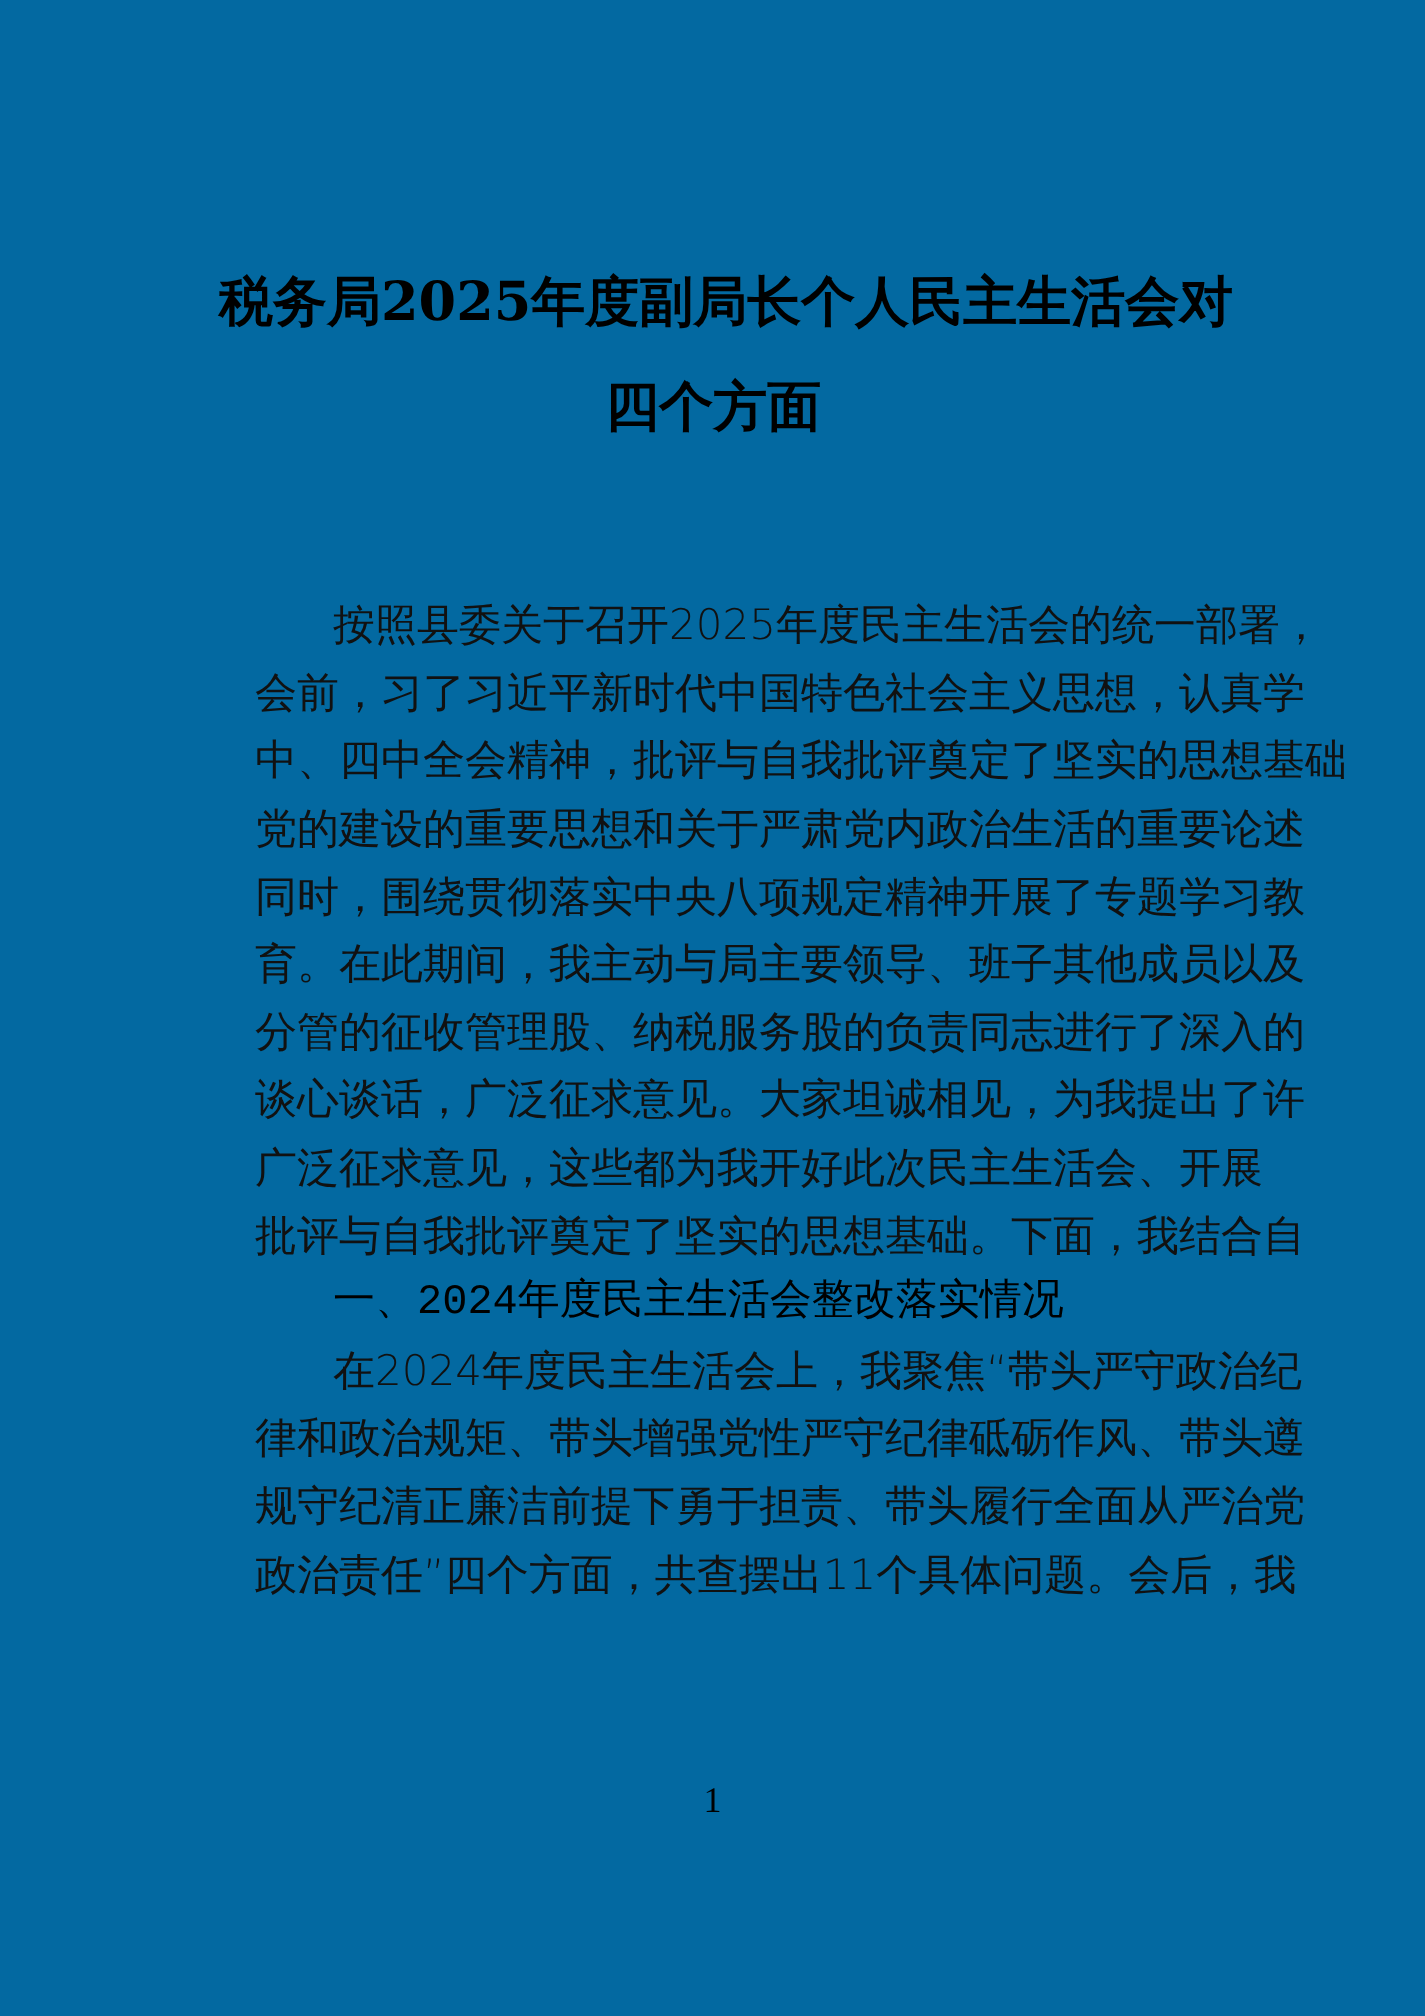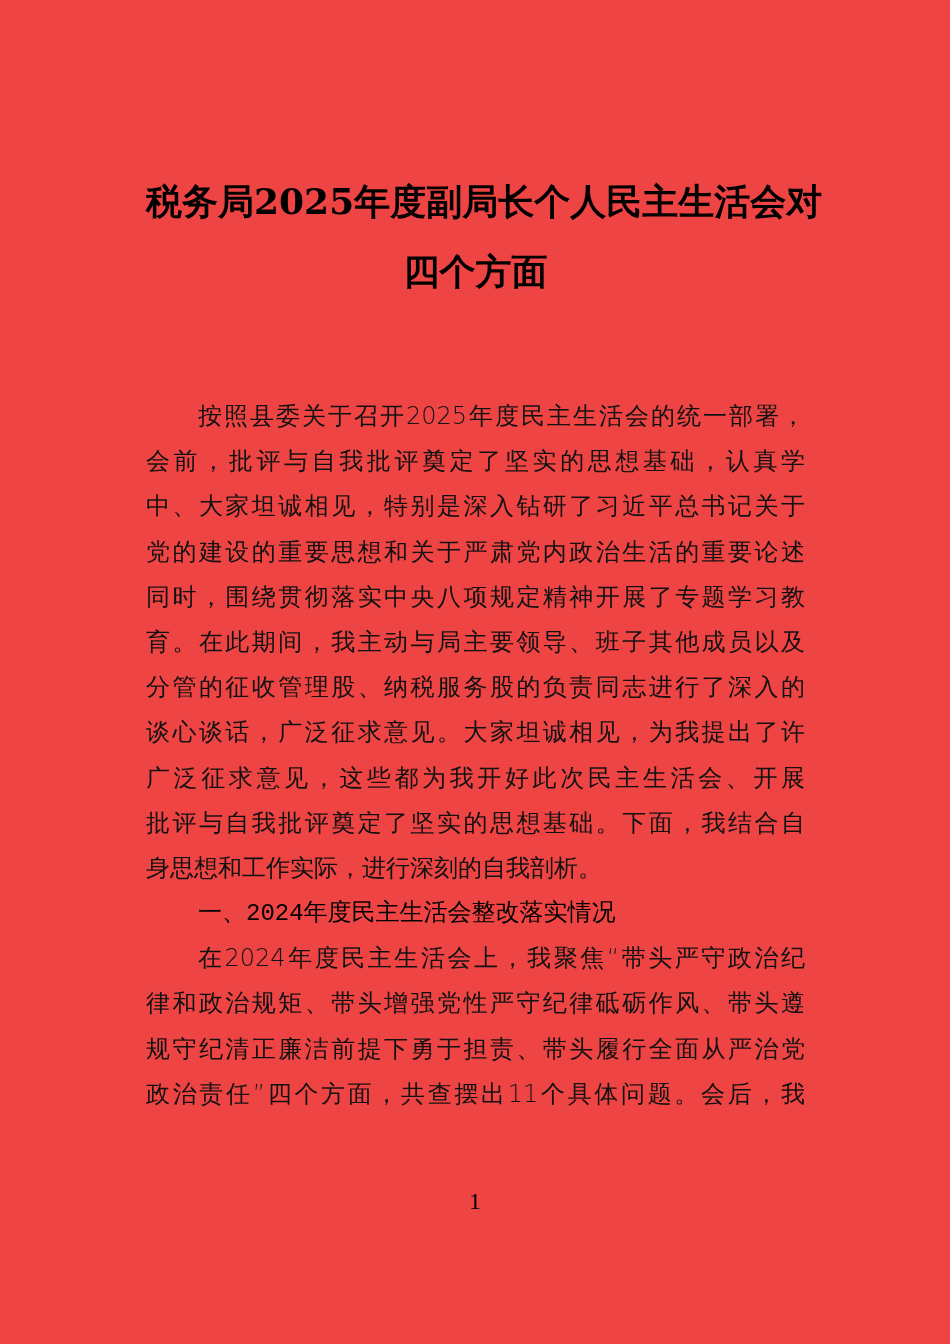--- a/index.html
+++ b/index.html
@@ -13,21 +13,21 @@
       position: relative;
       overflow: hidden;
       font-family: "DejaVu Serif", "Liberation Serif", serif;
       color: #000000;
     }
     .page {
       position: absolute;
       left: 0; top: 0;
       width: 950px;
       height: 1344px;
-      background: #ef4444;
+      background: #0369a1;
     }
     .title {
       position: absolute;
       left: 146px;
       width: 659px;
       top: 166px;
       text-align: center;
       font-family: "DejaVu Serif", "Liberation Serif", serif;
       font-weight: bold;
       font-size: 36px;
@@ -41,27 +41,28 @@
     .body-text {
       position: absolute;
       left: 146px;
       top: 394px;
       width: 659px;
     }
     .line {
       display: block;
       height: 45.2px;
       line-height: 45.2px;
-      font-size: 24px;
+      font-size: 28px;
       white-space: nowrap;
       text-align: justify;
       text-align-last: justify;
       font-family: "DejaVu Sans", "Liberation Sans", sans-serif;
       font-weight: 300;
       color: #111111;
+      margin-left: 24px;
     }
     .line.indent {
       padding-left: 52px;
     }
     .line.last {
       text-align-last: left;
     }
     .line.heading {
       font-family: Liberation Mono, monospace;
       font-weight: normal;
@@ -85,30 +86,29 @@
 <div class="page">
 
   <div class="title">
     <span class="tline">税务局2025年度副局长个人民主生活会对</span>
     <span class="tline">四个方面</span>
   </div>
 
   <div class="body-text">
     <div>
       <span class="line indent">按照县委关于召开2025年度民主生活会的统一部署，</span>
-      <span class="line">会前，批评与自我批评奠定了坚实的思想基础，认真学</span>
-      <span class="line">中、大家坦诚相见，特别是深入钻研了习近平总书记关于</span>
+      <span class="line">会前，习了习近平新时代中国特色社会主义思想，认真学</span>
+      <span class="line">中、四中全会精神，批评与自我批评奠定了坚实的思想基础</span>
       <span class="line">党的建设的重要思想和关于严肃党内政治生活的重要论述</span>
       <span class="line">同时，围绕贯彻落实中央八项规定精神开展了专题学习教</span>
       <span class="line">育。在此期间，我主动与局主要领导、班子其他成员以及</span>
       <span class="line">分管的征收管理股、纳税服务股的负责同志进行了深入的</span>
       <span class="line">谈心谈话，广泛征求意见。大家坦诚相见，为我提出了许</span>
       <span class="line">广泛征求意见，这些都为我开好此次民主生活会、开展</span>
       <span class="line">批评与自我批评奠定了坚实的思想基础。下面，我结合自</span>
-      <span class="line last">身思想和工作实际，进行深刻的自我剖析。</span>
     </div>
 
     <span class="line indent heading">一、2024年度民主生活会整改落实情况</span>
 
     <div>
       <span class="line indent">在2024年度民主生活会上，我聚焦“带头严守政治纪</span>
       <span class="line">律和政治规矩、带头增强党性严守纪律砥砺作风、带头遵</span>
       <span class="line">规守纪清正廉洁前提下勇于担责、带头履行全面从严治党</span>
       <span class="line">政治责任”四个方面，共查摆出11个具体问题。会后，我</span>
     </div>

